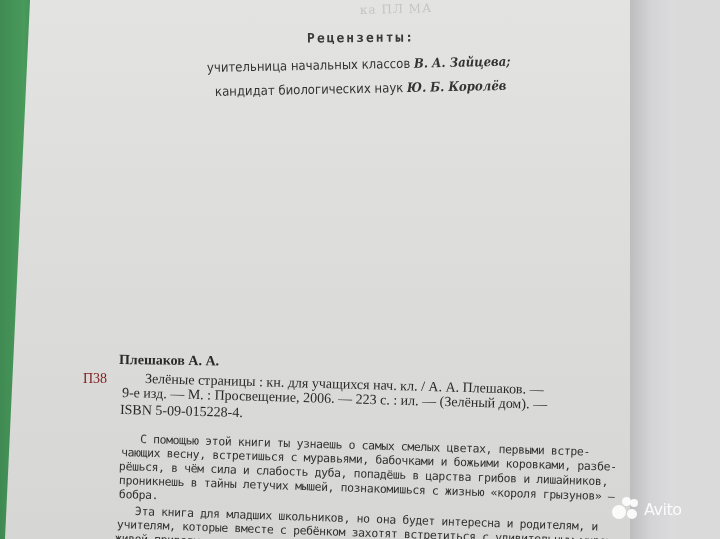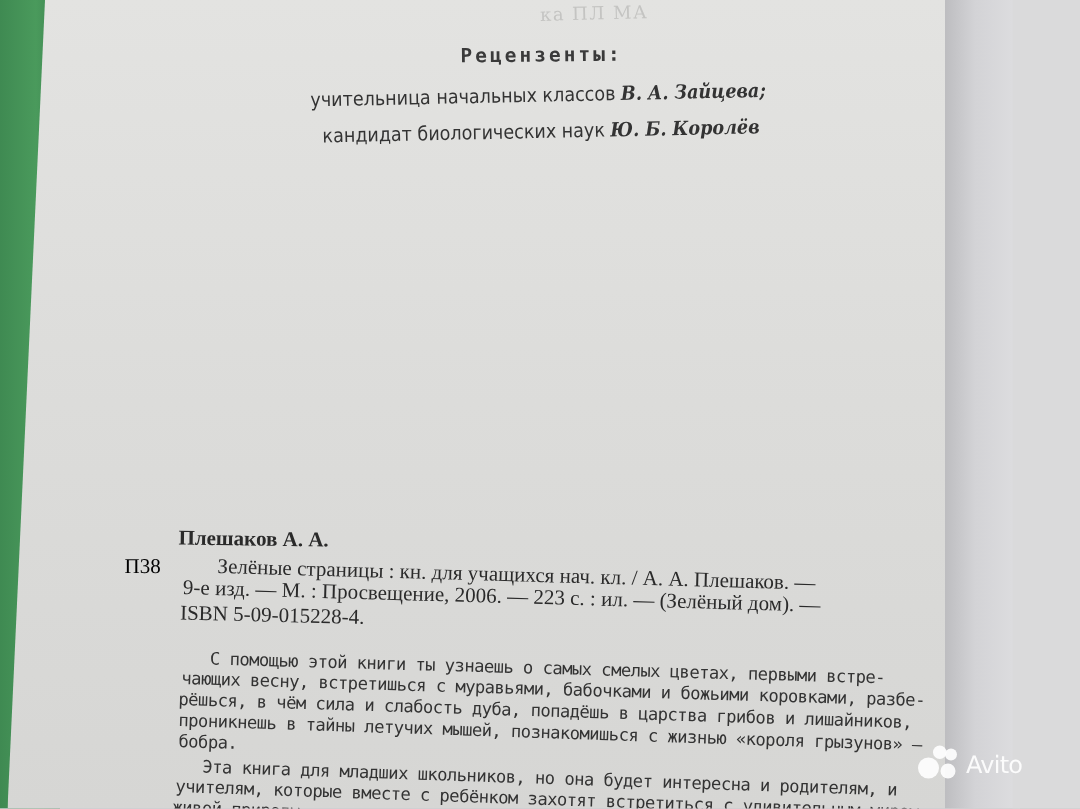--- a/index.html
+++ b/index.html
@@ -49,21 +49,21 @@
     .r1 { left: 192px; top: 60px; }
     .r2 { left: 200px; top: 84px; }
 
     .author {
       position: absolute; left: 104px; top: 352px; font-weight: bold; font-size: 14px;
       font-family: "Liberation Serif", serif; transform: rotate(0.8deg); transform-origin: left center;
       color: #2a2a2a;
     }
     .bbk {
       position: absolute; left: 68px; top: 371px; font-size: 14px;
-      font-family: "Liberation Serif", serif; color: #000000;
+      font-family: "Liberation Serif", serif; color: #7f1d1d;
     }
     .biblio {
       position: absolute; font-size: 14px; font-family: "Liberation Serif", serif;
       white-space: nowrap; transform-origin: left center; color: #2a2a2a;
     }
     .b1 { left: 130px; top: 371px; transform: rotate(1.6deg); }
     .b2 { left: 107px; top: 385px; transform: rotate(1.6deg); }
     .b3 { left: 105px; top: 402px; transform: rotate(1.4deg); }
 
     .annot {

